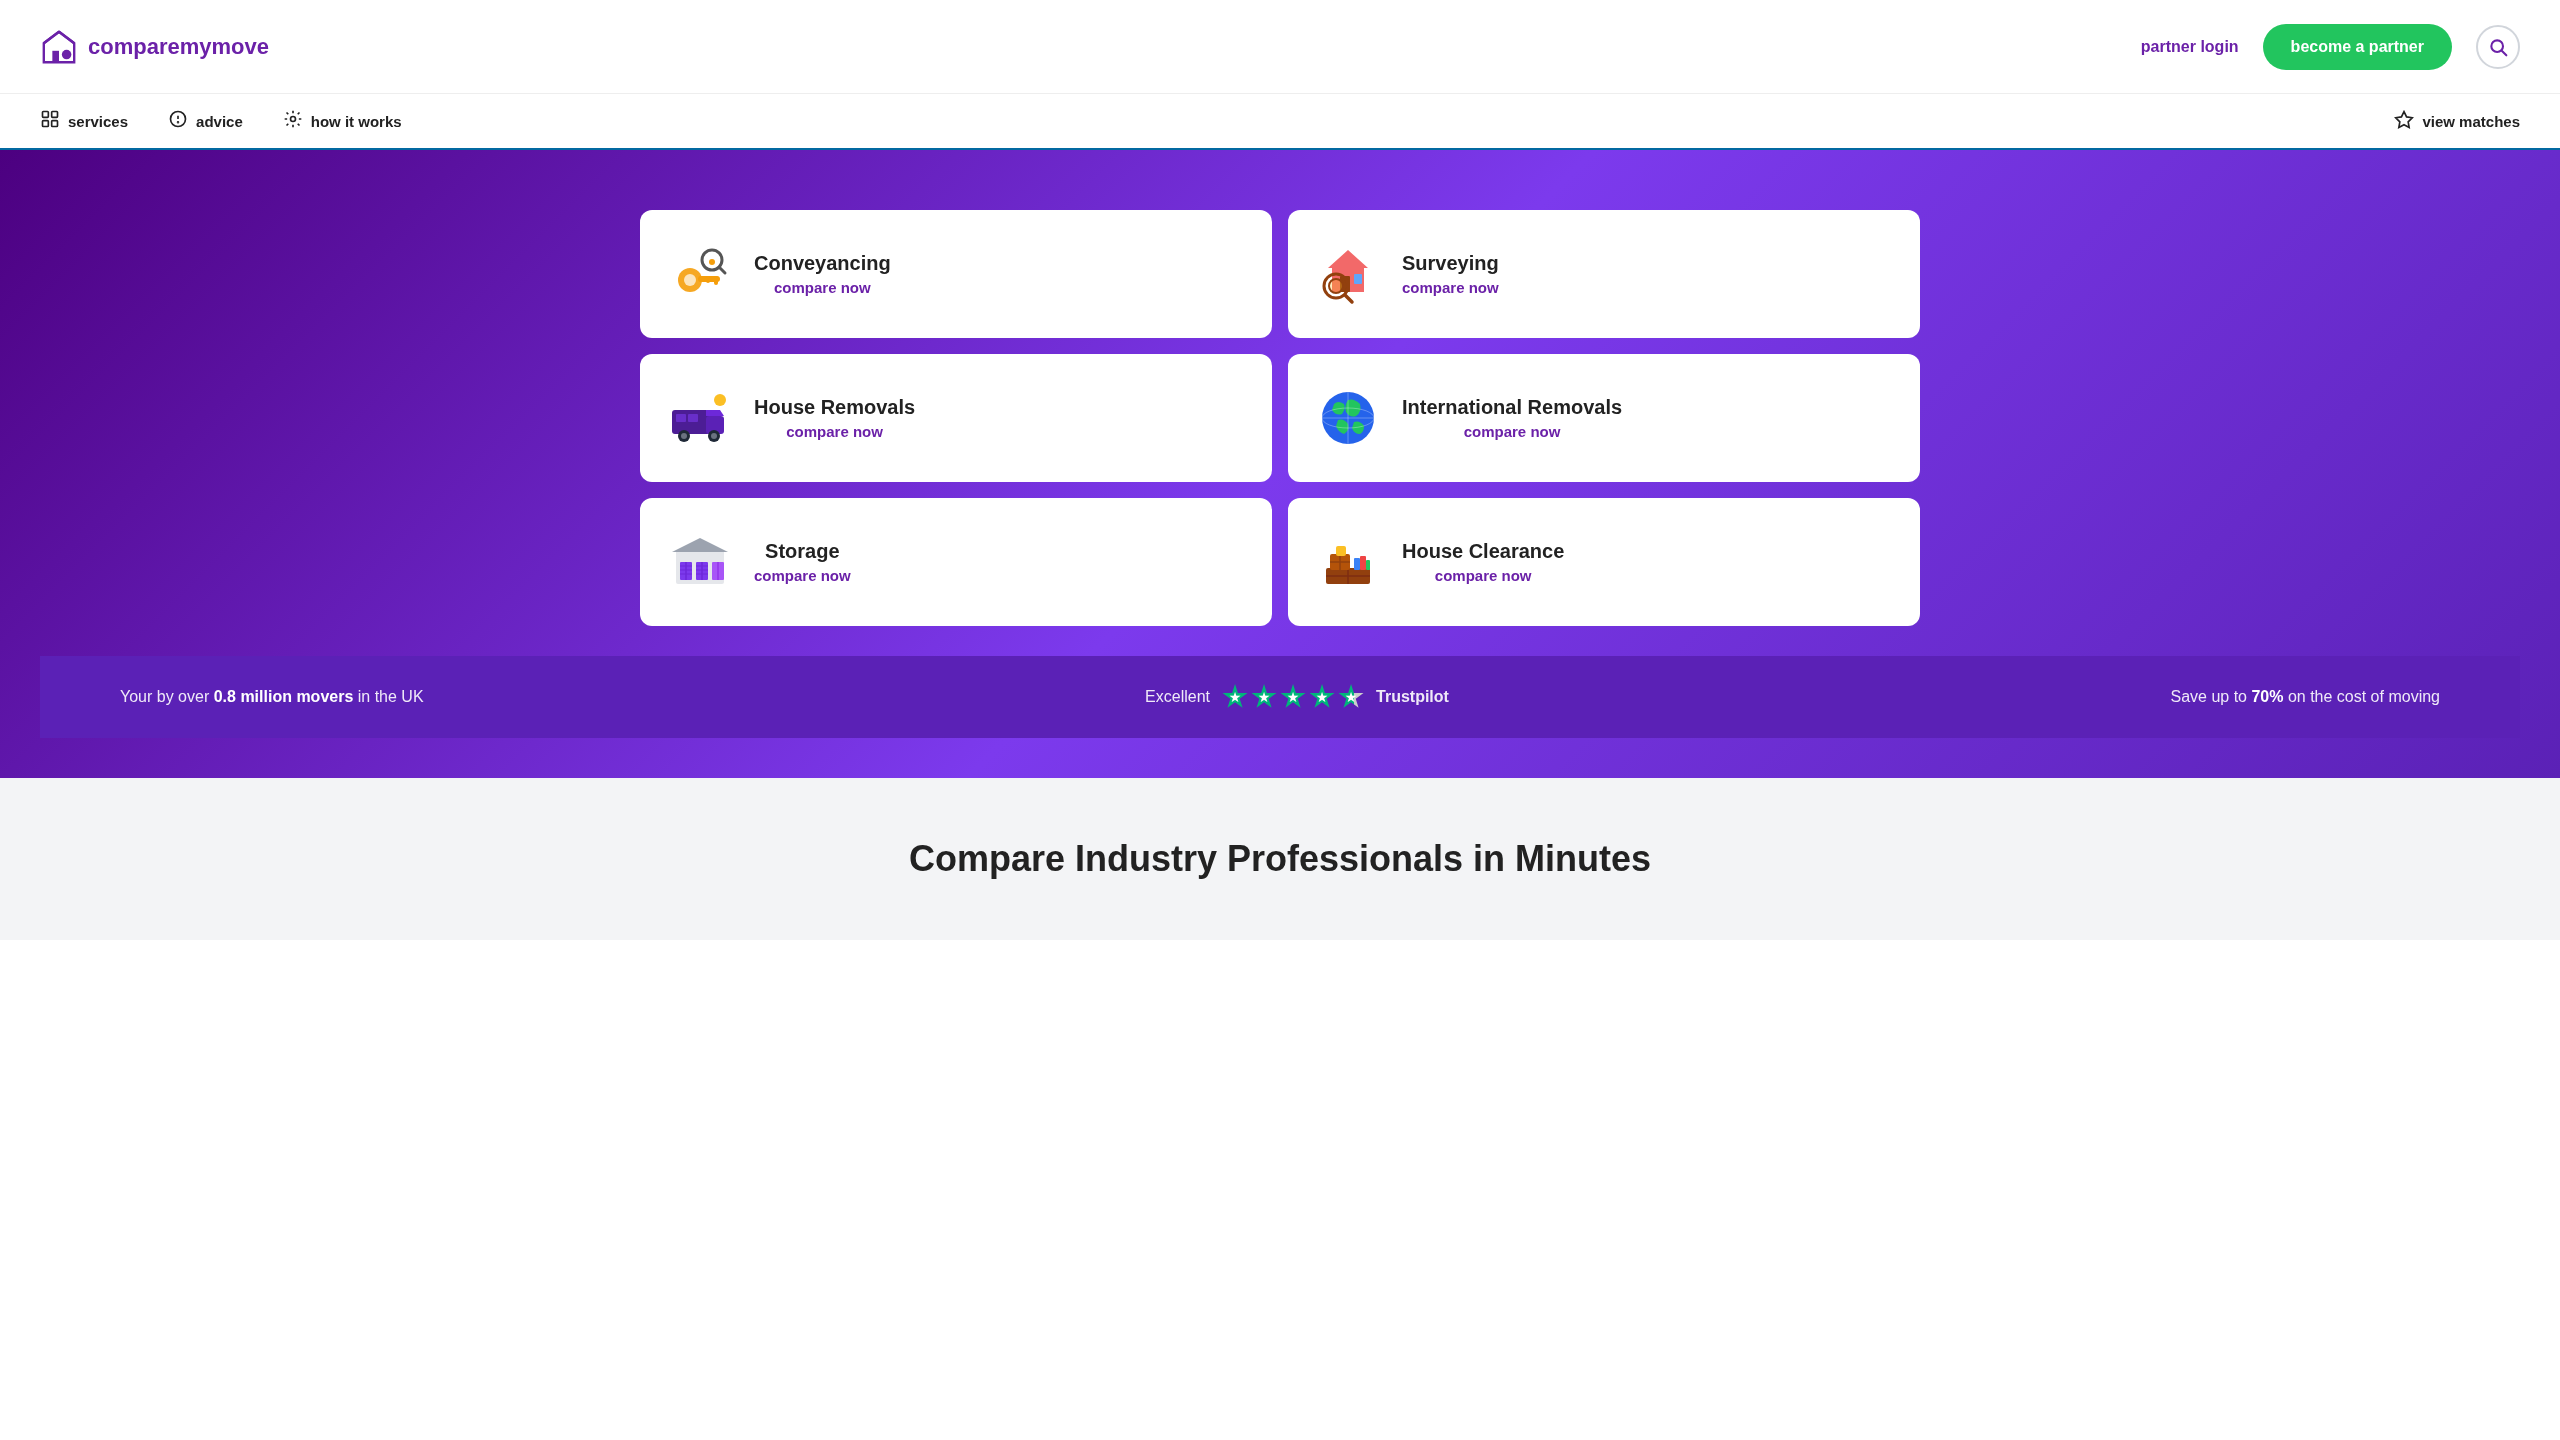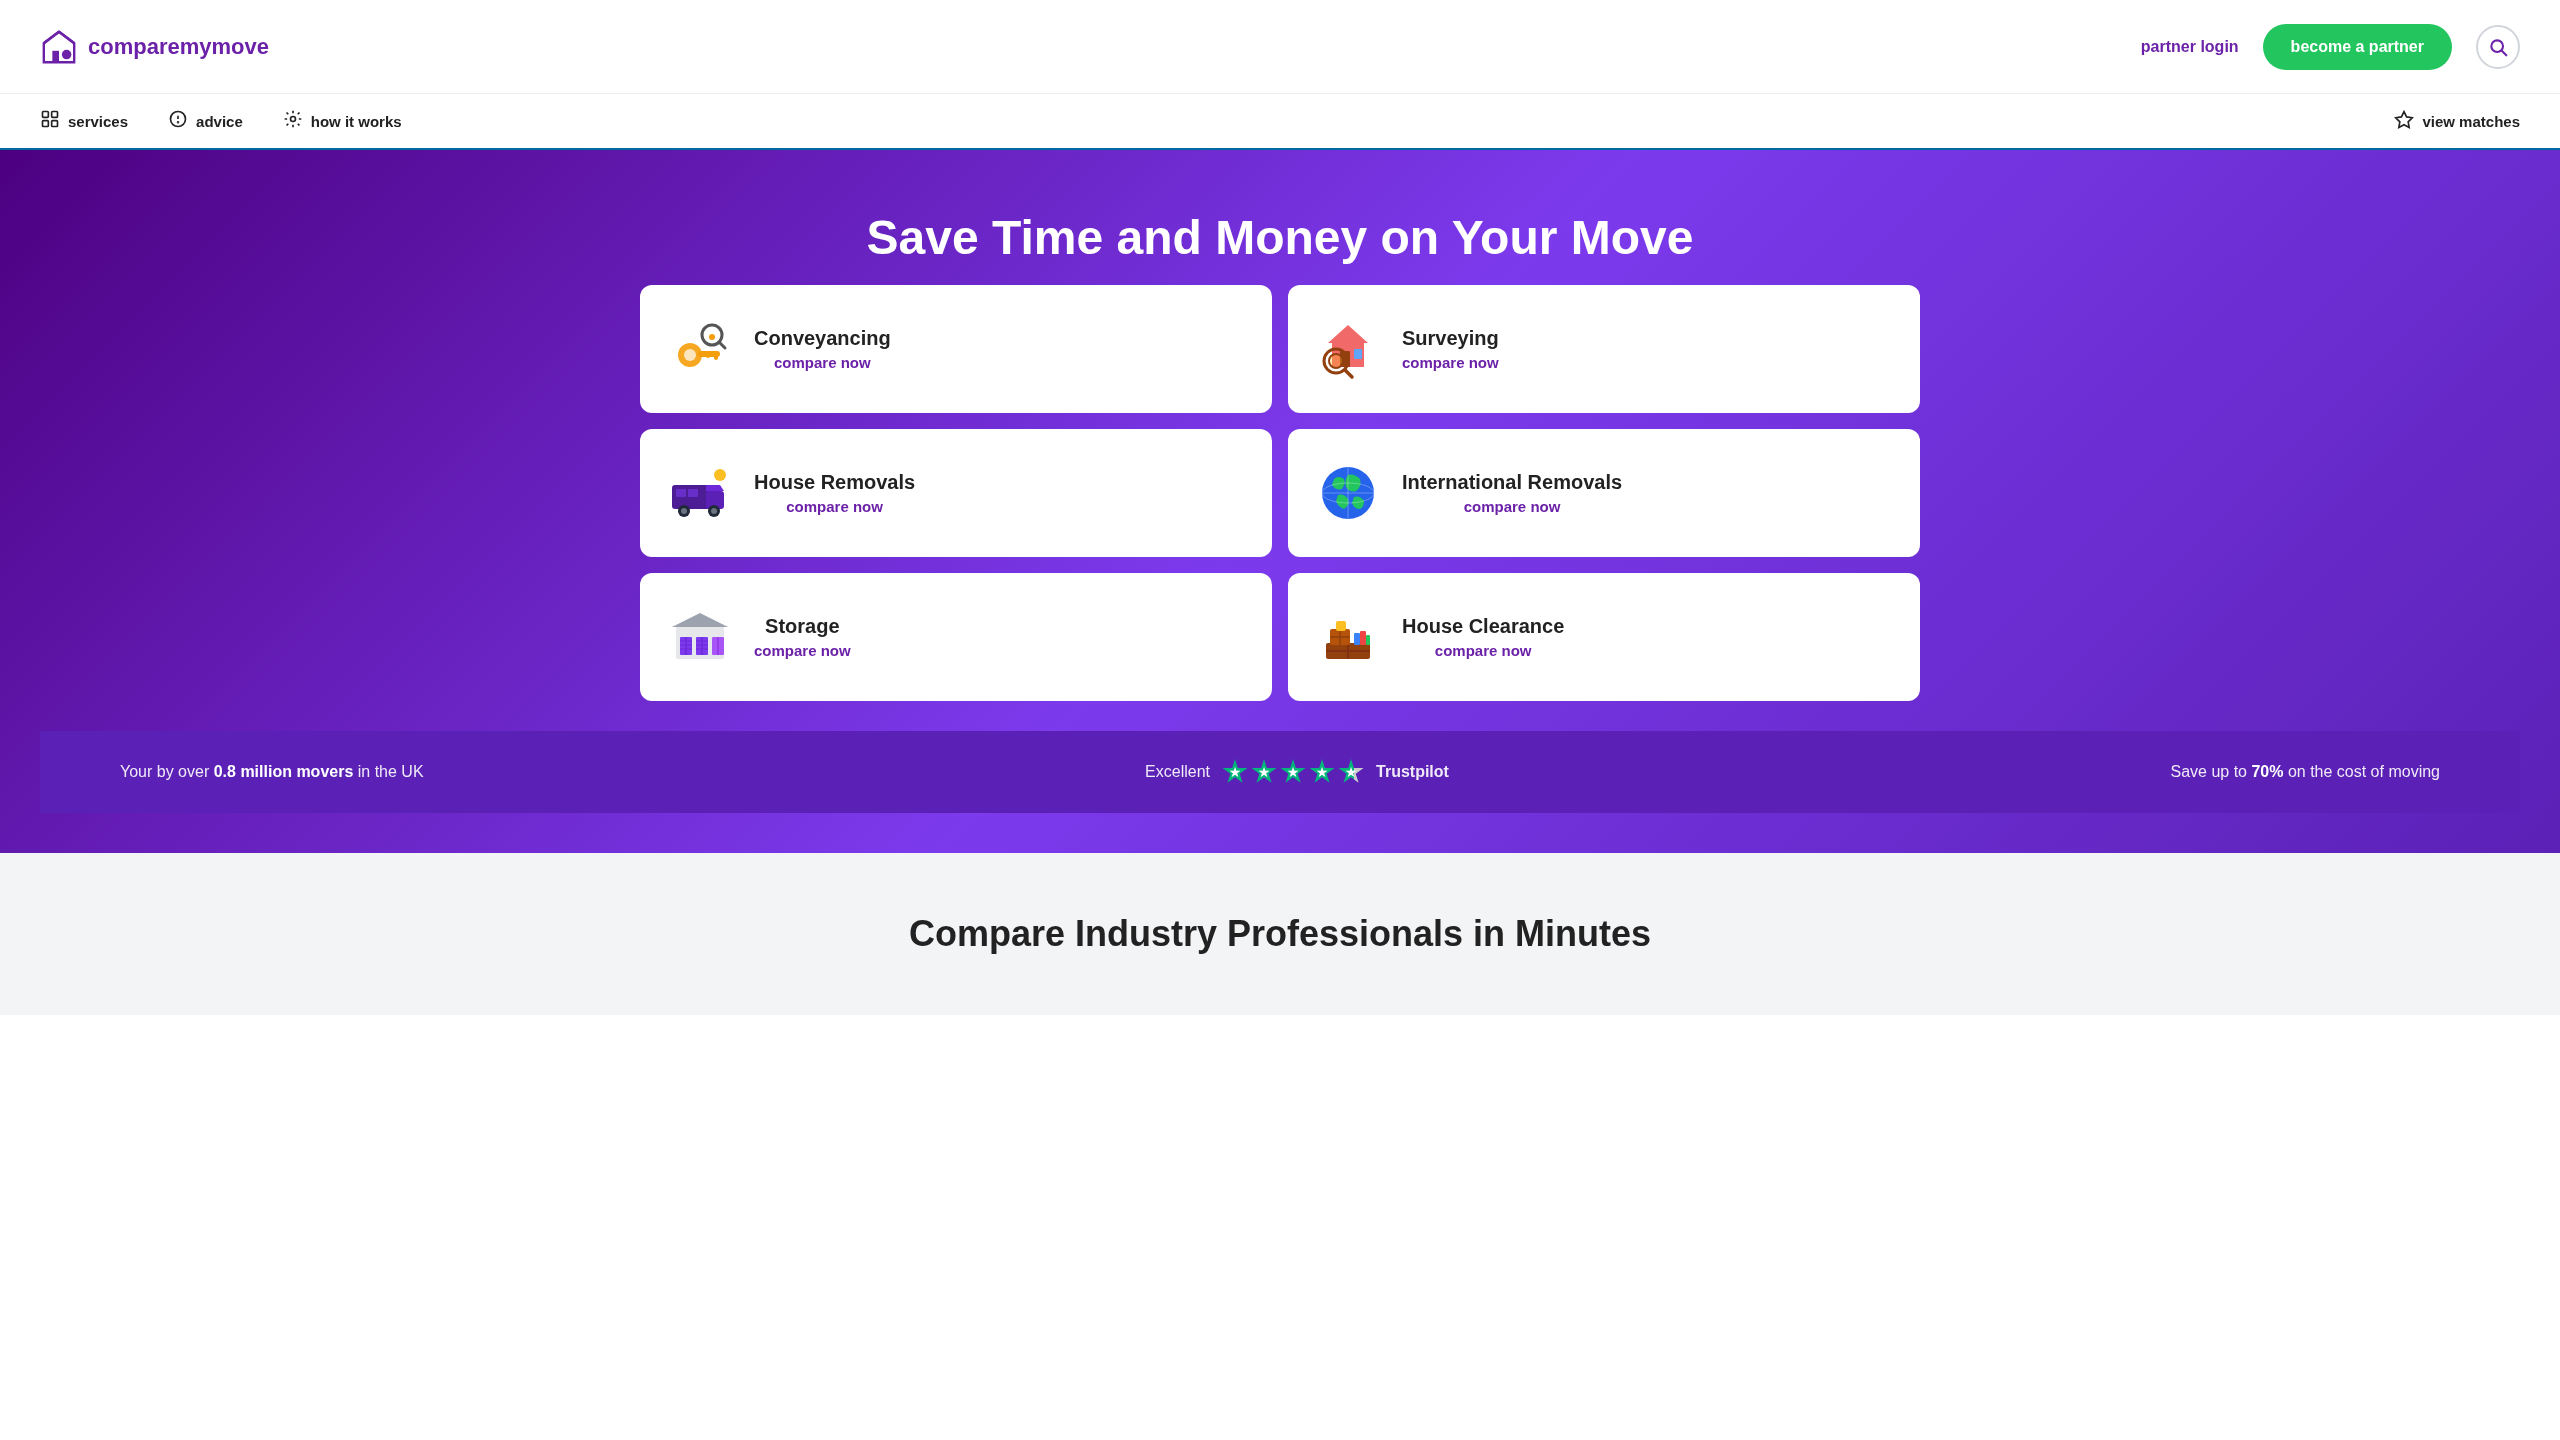--- a/index.html
+++ b/index.html
@@ -296,21 +296,20 @@
     <span>
       <svg width="20" height="20" viewBox="0 0 24 24" fill="none" stroke="#222" stroke-width="2">
         <polygon points="12,2 15.09,8.26 22,9.27 17,14.14 18.18,21.02 12,17.77 5.82,21.02 7,14.14 2,9.27 8.91,8.26"></polygon>
       </svg>
     </span>
     <span>view matches</span>
   </div>
 </nav>
 
 <section class="hero">
-  <h1 class="hero-title">Save Time and Money on Your Move</h1>
 
   <div class="cards-grid">
 
     <div class="service-card">
       <div class="card-icon">
         <svg width="64" height="64" viewBox="0 0 64 64">
 
           <circle cx="22" cy="38" r="12" fill="#f59e0b" opacity="0.9"></circle>
           <circle cx="22" cy="38" r="6" fill="#fff" opacity="0.7"></circle>
           <rect x="30" y="34" width="22" height="6" rx="3" fill="#f59e0b"></rect>

